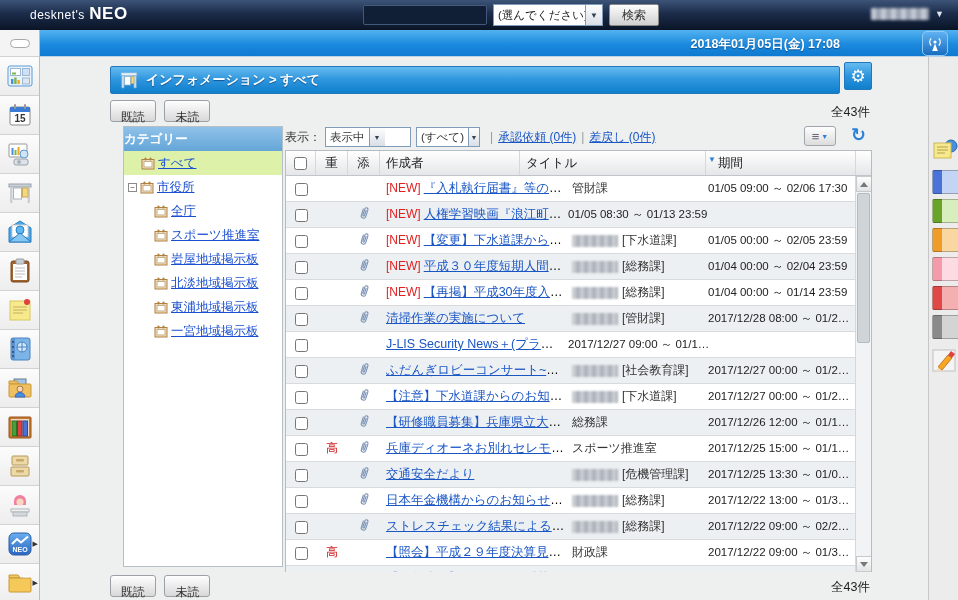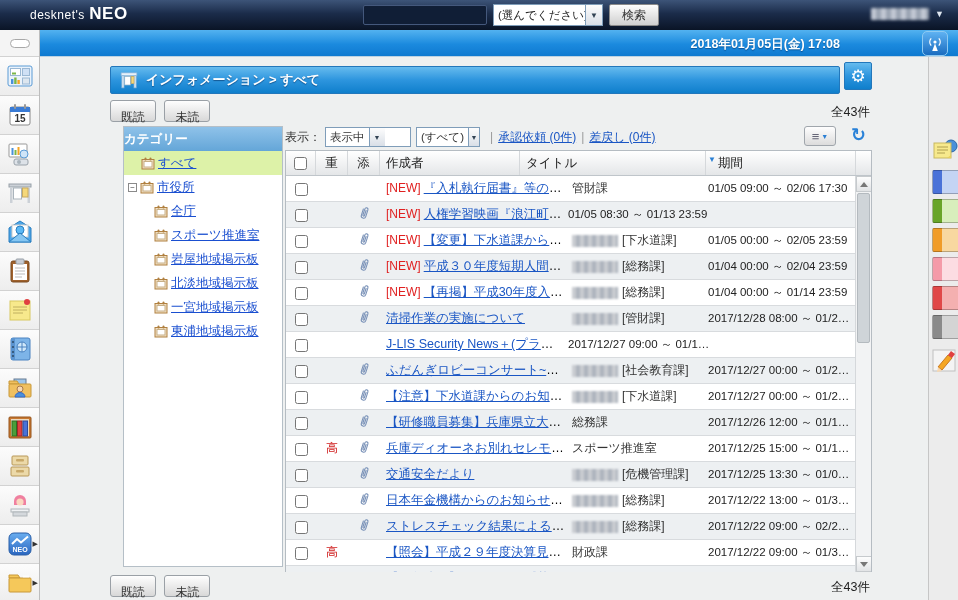--- a/index.html
+++ b/index.html
@@ -430,31 +430,31 @@
     <a class="catlink">北淡地域掲示板</a>
   </div>
           <div class="catitem indent-2">
 
     <svg class="boardmini" width="14" height="13" viewBox="0 0 14 13">
       <rect x="1" y="2.5" width="12" height="9.5" fill="#f0dfc2" stroke="#b08040"></rect>
       <rect x="3" y="4.5" width="8" height="5.5" fill="#fff" stroke="#c8b088"></rect>
       <rect x="3.5" y="0.5" width="2" height="3" rx="1" fill="#b08040"></rect>
               <rect x="8.5" y="0.5" width="2" height="3" rx="1" fill="#b08040"></rect>
     </svg>
-    <a class="catlink">一宮地域掲示板</a>
+    <a class="catlink">東浦地域掲示板</a>
   </div>
           <div class="catitem indent-2">
 
     <svg class="boardmini" width="14" height="13" viewBox="0 0 14 13">
       <rect x="1" y="2.5" width="12" height="9.5" fill="#f0dfc2" stroke="#b08040"></rect>
       <rect x="3" y="4.5" width="8" height="5.5" fill="#fff" stroke="#c8b088"></rect>
       <rect x="3.5" y="0.5" width="2" height="3" rx="1" fill="#b08040"></rect>
               <rect x="8.5" y="0.5" width="2" height="3" rx="1" fill="#b08040"></rect>
     </svg>
-    <a class="catlink">東浦地域掲示板</a>
+    <a class="catlink">一宮地域掲示板</a>
   </div>
         </div>
     </aside>
 
     <section class="listpanel">
       <div class="ltoolbar">
         <span class="lbl">表示：</span>
         <div class="mselect" style="width:86px">
           <span class="txt">表示中</span>
             <span class="arr">▼</span>

